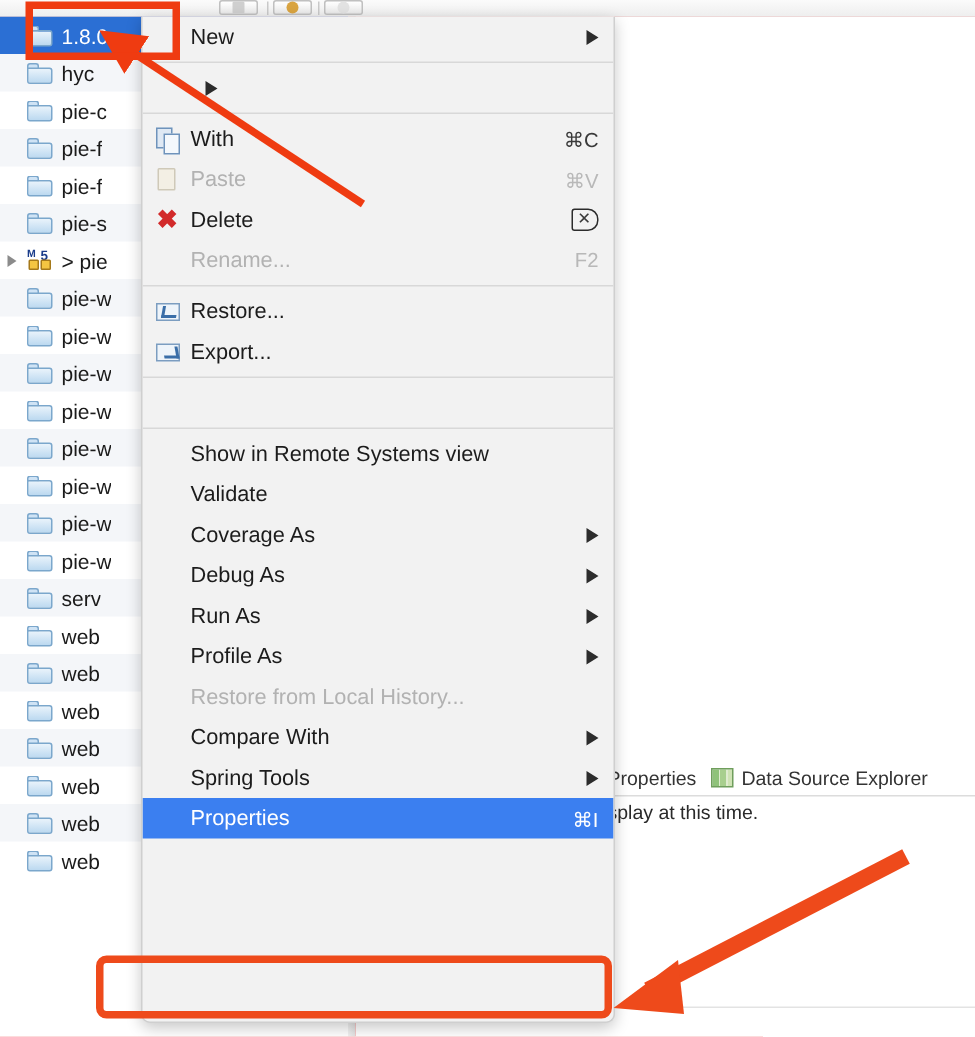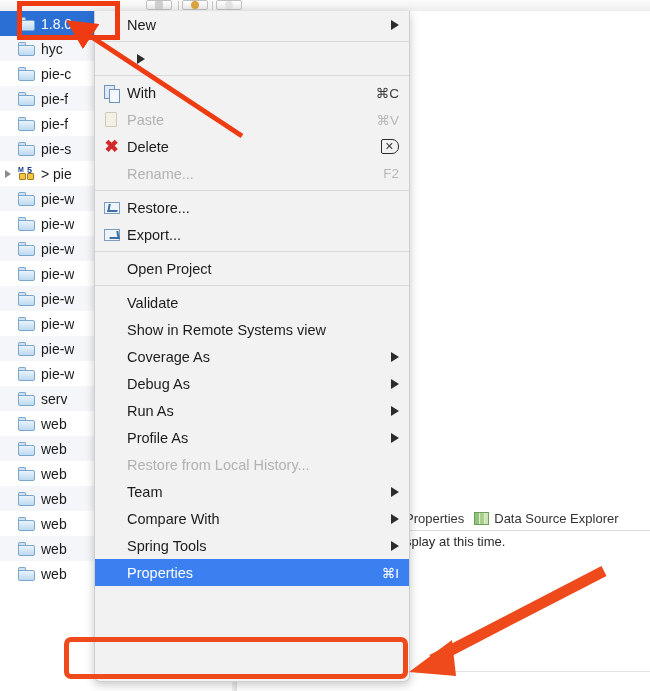--- a/index.html
+++ b/index.html
@@ -606,33 +606,32 @@
       </div>
       <div class="mi">
         <span class="mi-icon">
           <span class="ico-export"></span>
         </span>
         <span class="mi-label">Export...</span>
       </div>
       <div class="msep"></div>
       <div class="mi">
         <span class="mi-icon noicon"></span>
-        <span class="mi-label">Open Project</span>
       </div>
       <div class="msep"></div>
       <div class="mi">
         <span class="mi-icon noicon"></span>
+        <span class="mi-label">Show in Remote Systems view</span>
+      </div>
+      <div class="mi">
+        <span class="mi-icon noicon"></span>
         <span class="mi-label">Validate</span>
       </div>
       <div class="mi">
         <span class="mi-icon noicon"></span>
-        <span class="mi-label">Show in Remote Systems view</span>
-      </div>
-      <div class="mi">
-        <span class="mi-icon noicon"></span>
         <span class="mi-label">Coverage As</span>
         <span class="arrow"></span>
       </div>
       <div class="mi">
         <span class="mi-icon noicon"></span>
         <span class="mi-label">Debug As</span>
         <span class="arrow"></span>
       </div>
       <div class="mi">
         <span class="mi-icon noicon"></span>
@@ -640,25 +639,20 @@
         <span class="arrow"></span>
       </div>
       <div class="mi">
         <span class="mi-icon noicon"></span>
         <span class="mi-label">Profile As</span>
         <span class="arrow"></span>
       </div>
       <div class="mi disabled">
         <span class="mi-icon noicon"></span>
         <span class="mi-label">Restore from Local History...</span>
-      </div>
-      <div class="mi">
-        <span class="mi-icon noicon"></span>
-        <span class="mi-label">Team</span>
-        <span class="arrow"></span>
       </div>
       <div class="mi">
         <span class="mi-icon noicon"></span>
         <span class="mi-label">Compare With</span>
         <span class="arrow"></span>
       </div>
       <div class="mi">
         <span class="mi-icon noicon"></span>
         <span class="mi-label">Spring Tools</span>
         <span class="arrow"></span>

